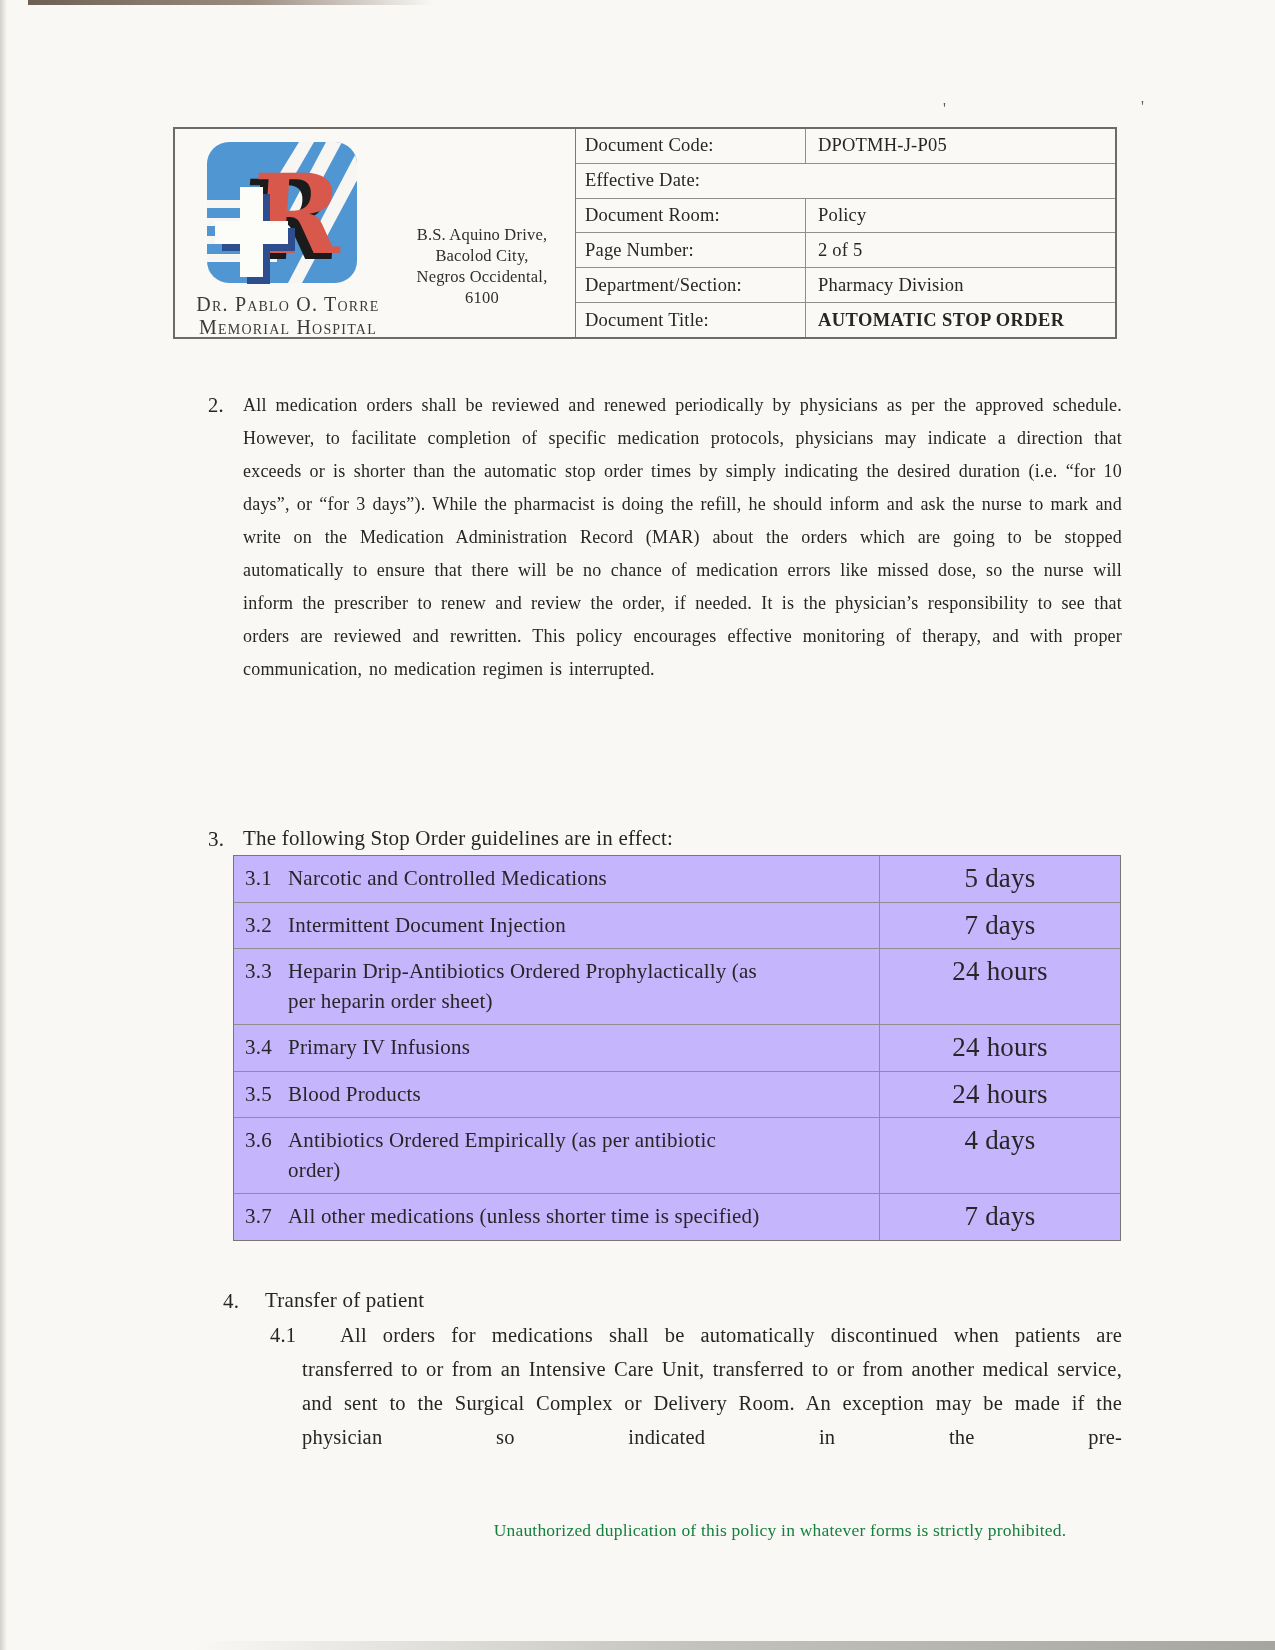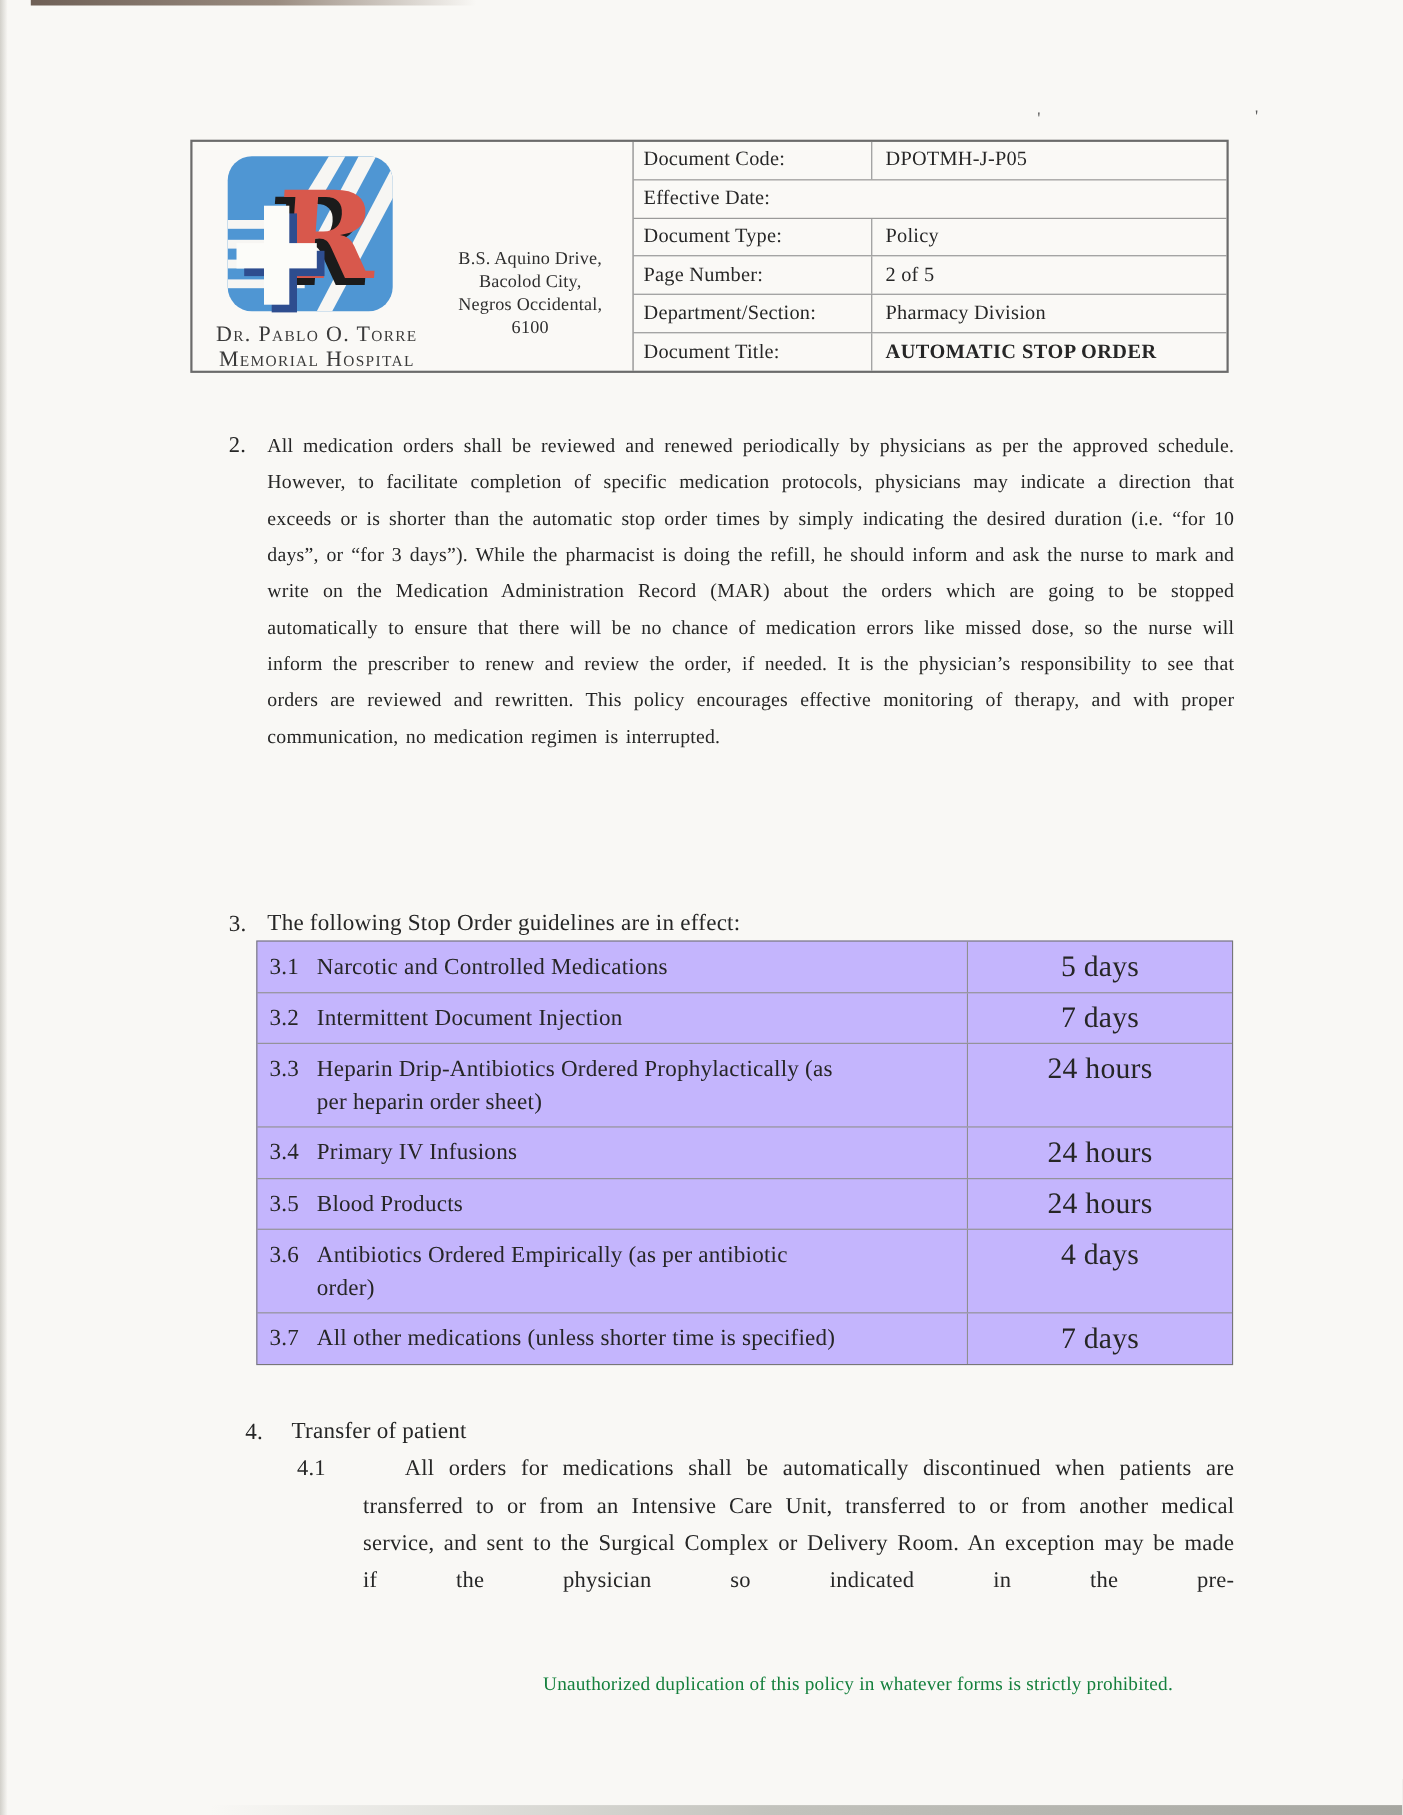--- a/index.html
+++ b/index.html
@@ -22,21 +22,21 @@
   
   .hdr{position:absolute;left:173px;top:127px;width:944px;height:212px;
     border:2px solid #6b6b6b;display:flex;box-sizing:border-box;background:#faf9f6;}
   .hdr-left{width:400px;position:relative;flex:none;}
   .logo{position:absolute;left:27px;top:10px;}
   .hosp-name{position:absolute;left:0;top:164px;width:226px;text-align:center;
     font-variant:small-caps;font-size:20px;line-height:23px;letter-spacing:1.2px;color:#3a3a3a;}
   .addr{position:absolute;left:232px;top:95px;width:150px;text-align:center;
     font-size:16.5px;line-height:21px;color:#2e2e2e;}
   .hdr-right{flex:1;display:flex;flex-direction:column;border-left:1.5px solid #7a7a7a;}
-  .hdr-row{flex:1;display:flex;border-top:1px solid #8f8f8f;}
+  .hdr-row{flex:1;display:flex;border-top:1px solid #8f8f8f;gap:13px;}
   .hdr-row:first-child{border-top:none;}
   .hdr-label{width:216px;flex:none;box-sizing:border-box;padding-left:9px;
     display:flex;align-items:center;font-size:18.5px;}
   .hdr-value{flex:1;border-left:1px solid #8f8f8f;padding-left:12px;
     display:flex;align-items:center;font-size:18.5px;}
   .hdr-value.bold{font-weight:bold;letter-spacing:0.4px;}
   
   .list-item{position:absolute;display:flex;}
   #item2{left:208px;top:389px;width:914px;}
   #item2 .num{width:35px;}
@@ -55,21 +55,21 @@
   .gnum{width:43px;flex:none;}
   .gtext{flex:1;white-space:pre-line;}
   .gdur{flex:1;border-left:1px solid #8f8f8f;text-align:center;
     padding-top:8px;font-size:27px;line-height:29.5px;box-sizing:border-box;}
   #item4{left:223px;top:1285px;width:899px;}
   #item4 .num{width:42px;font-size:21px;}
   #item4 .head-text{font-size:21px;line-height:30px;}
   .sub41{position:absolute;left:270px;top:1318px;width:852px;padding-left:32px;box-sizing:border-box;}
   .sub-num{position:absolute;left:0;top:0;font-size:20.5px;line-height:34px;}
   .sub-text{text-align:justify;text-align-last:justify;text-indent:38px;
-    font-size:20.5px;line-height:34px;word-spacing:2px;margin-left:28px;}
+    font-size:20.5px;line-height:34px;word-spacing:2px;}
   
   .footer{position:absolute;left:430px;top:1520px;width:700px;text-align:center;
     font-size:17.5px;color:#15803d;}
 </style>
 </head>
 <body>
 
 <div class="page">
 
   <div class="edge-top"></div>
@@ -126,21 +126,21 @@
     </div>
     <div class="hdr-right">
       <div class="hdr-row">
         <div class="hdr-label">Document Code:</div>
         <div class="hdr-value">DPOTMH-J-P05</div>
       </div>
       <div class="hdr-row">
         <div class="hdr-label">Effective Date:</div>
       </div>
       <div class="hdr-row">
-        <div class="hdr-label">Document Type:</div>
+        <div class="hdr-label">Document Room:</div>
         <div class="hdr-value">Policy</div>
       </div>
       <div class="hdr-row">
         <div class="hdr-label">Page Number:</div>
         <div class="hdr-value">2 of 5</div>
       </div>
       <div class="hdr-row">
         <div class="hdr-label">Department/Section:</div>
         <div class="hdr-value">Pharmacy Division</div>
       </div>

